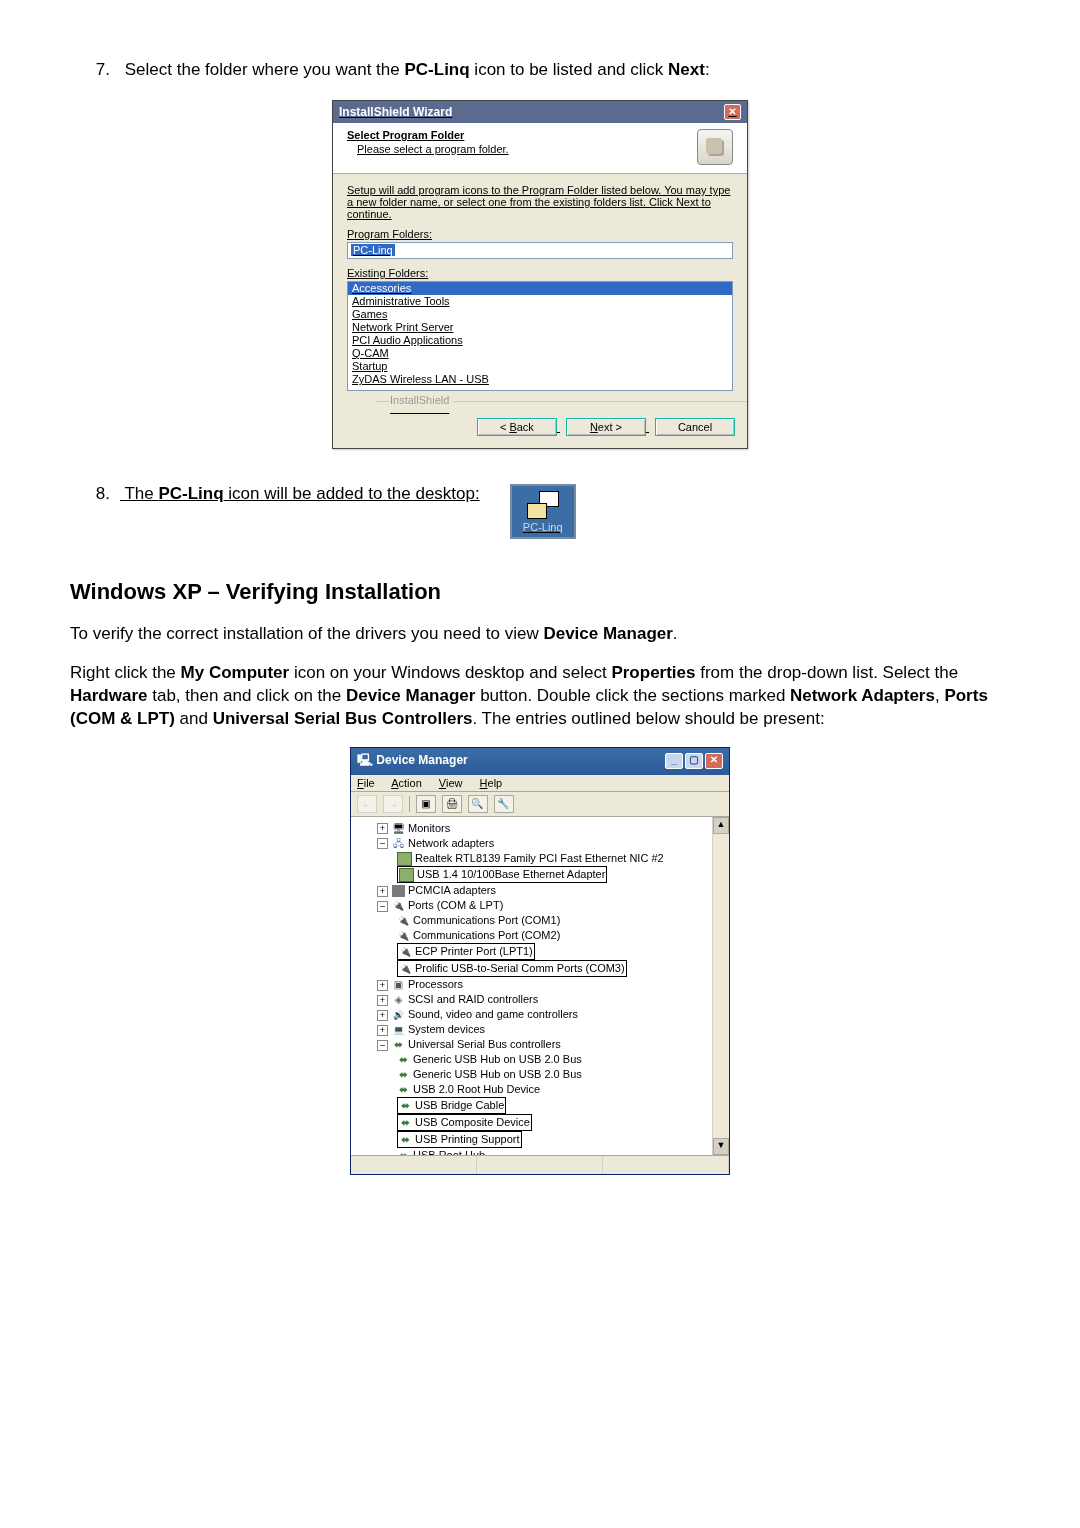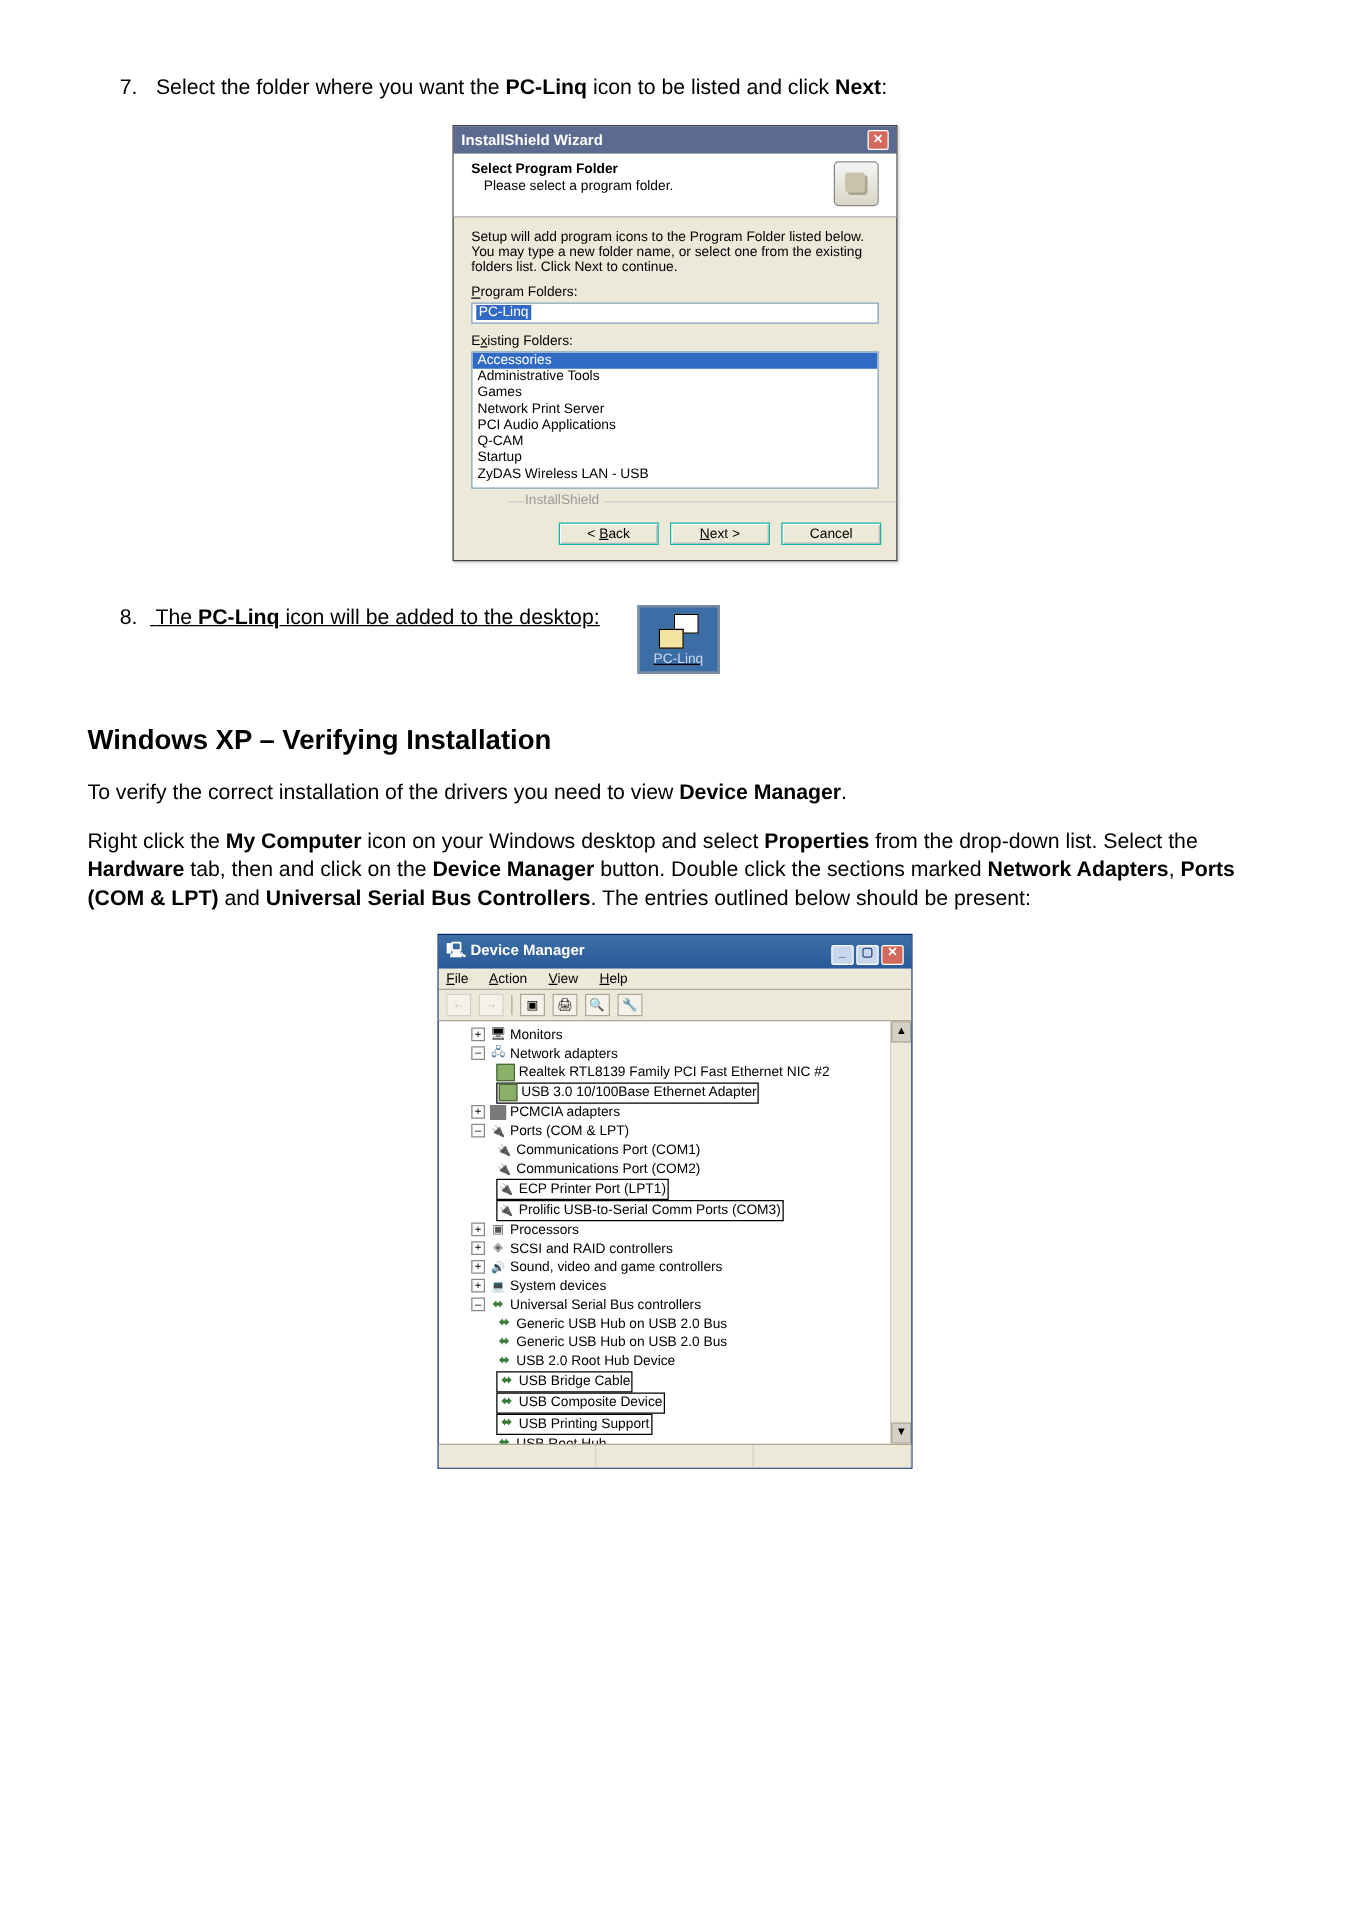--- a/index.html
+++ b/index.html
@@ -17,21 +17,22 @@
   .step-num {
     display: inline-block;
     width: 40px;
     text-align: right;
     margin-right: 10px;
     vertical-align: top;
   }
   .step-text { display: inline; }
   .dialog-wrap {
     margin: 10px auto 35px auto;
-    width: 356px;
+    width: 416px;
+    text-decoration: underline;
   }
   
   .dlg {
     border: 1px solid #444;
     background: #ece9d8;
     font-family: Tahoma, Arial, sans-serif;
     font-size: 11px;
     box-shadow: 1px 1px 2px rgba(0,0,0,.2);
   }
   .dlg-title {
@@ -195,21 +196,21 @@
     font-size: 11px;
     background: #fff;
   }
   .dm-title {
     background: linear-gradient(#3b6ea5,#2a5a9a);
     color: #fff;
     font-weight: bold;
     padding: 3px 6px;
     display: flex;
     justify-content: space-between;
-    align-items: flex-end;
+    align-items: center;
     font-size: 12px;
   }
   .dm-wbtns { display: flex; gap: 2px; }
   .dm-wbtn {
     width: 16px; height: 14px;
     background: #c8d6ee;
     border: 1px solid #fff;
     border-radius: 2px;
     font-size: 10px;
     line-height: 12px;
@@ -406,21 +407,21 @@
       <span style="border-left:1px solid #aca899;height:16px;"></span>
       <span class="dm-tbtn">▣</span>
       <span class="dm-tbtn">🖨</span>
       <span class="dm-tbtn">🔍</span>
       <span class="dm-tbtn">🔧</span>
     </div>
     <div class="dm-tree">
       <div class="node ind1"><span class="exp">+</span><span class="ic ic-mon"></span><span>Monitors</span></div>
       <div class="node ind1"><span class="exp">–</span><span class="ic ic-net"></span><span>Network adapters</span></div>
       <div class="node ind2"><span class="ic ic-card"></span><span>Realtek RTL8139 Family PCI Fast Ethernet NIC #2</span></div>
-      <div class="node ind2"><span class="boxed"><span class="ic ic-card"></span><span>USB 3.0 10/100Base Ethernet Adapter</span></span></div>
+      <div class="node ind2"><span class="boxed"><span class="ic ic-card"></span><span>USB 1.4 10/100Base Ethernet Adapter</span></span></div>
       <div class="node ind1"><span class="exp">+</span><span class="ic ic-pcm"></span><span>PCMCIA adapters</span></div>
       <div class="node ind1"><span class="exp">–</span><span class="ic ic-port"></span><span>Ports (COM &amp; LPT)</span></div>
       <div class="node ind2"><span class="ic ic-port"></span><span>Communications Port (COM1)</span></div>
       <div class="node ind2"><span class="ic ic-port"></span><span>Communications Port (COM2)</span></div>
       <div class="node ind2"><span class="boxed"><span class="ic ic-port"></span><span>ECP Printer Port (LPT1)</span></span></div>
       <div class="node ind2"><span class="boxed"><span class="ic ic-port"></span><span>Prolific USB-to-Serial Comm Ports (COM3)</span></span></div>
       <div class="node ind1"><span class="exp">+</span><span class="ic ic-cpu"></span><span>Processors</span></div>
       <div class="node ind1"><span class="exp">+</span><span class="ic ic-scsi"></span><span>SCSI and RAID controllers</span></div>
       <div class="node ind1"><span class="exp">+</span><span class="ic ic-snd"></span><span>Sound, video and game controllers</span></div>
       <div class="node ind1"><span class="exp">+</span><span class="ic ic-sys"></span><span>System devices</span></div>

